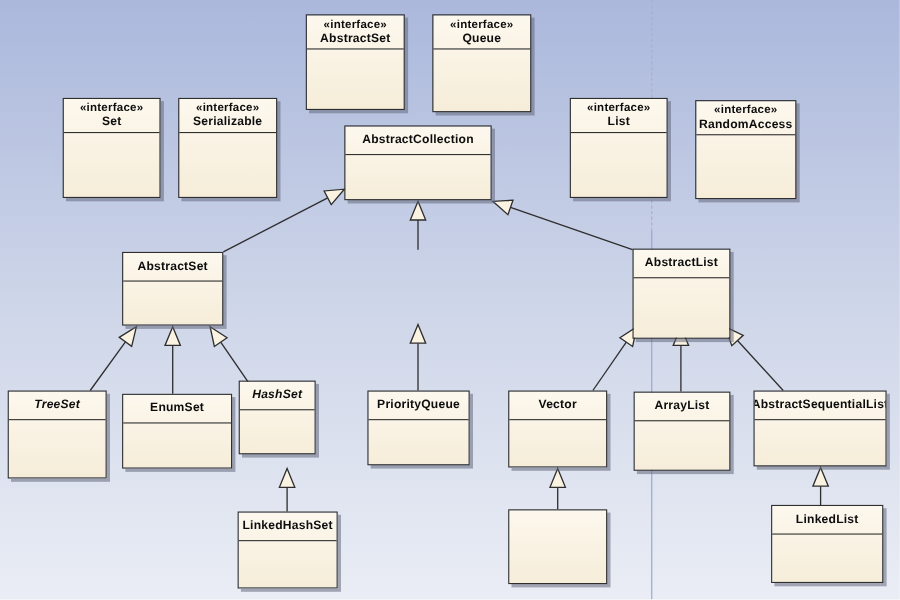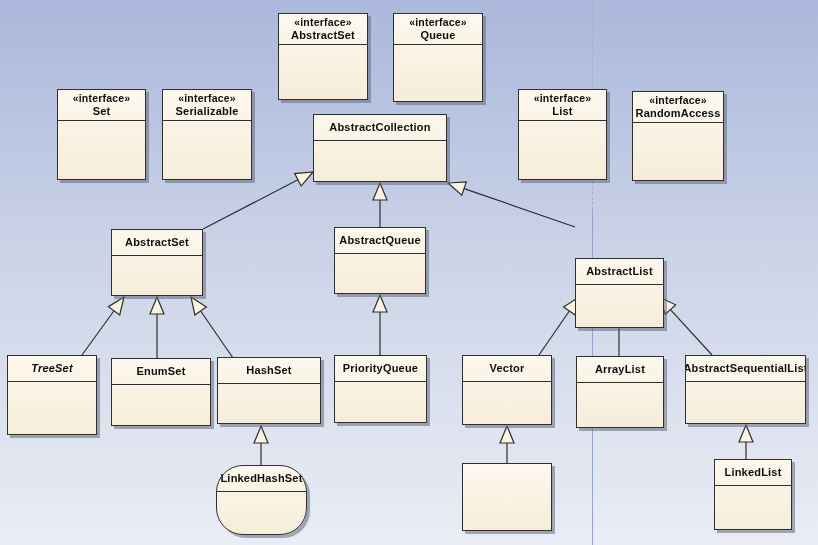--- a/index.html
+++ b/index.html
@@ -150,45 +150,39 @@
           <div class="name">AbstractCollection</div>
         </div>
         <div class="compartment"></div>
       </div>
       <div class="node" style="left: 111px; top: 229px; width: 92px; height: 67px;">
         <div class="head">
           <div class="name">AbstractSet</div>
         </div>
         <div class="compartment"></div>
       </div>
-      <div class="node" style="left: 334px; top: 227px; width: 92px; height: 67px;">
-        <div class="head">
-          <div class="name">AbstractQueue</div>
-        </div>
-        <div class="compartment"></div>
-      </div>
-      <div class="node" style="left: 575px; top: 226px; width: 89px; height: 70px; margin-top: 32px;">
+      <div class="node" style="left: 575px; top: 226px; width: 89px; height: 82px;">
         <div class="head">
           <div class="name">AbstractList</div>
         </div>
         <div class="compartment"></div>
       </div>
       <div class="node" style="left: 7px; top: 355px; width: 90px; height: 80px; font-style: italic;">
         <div class="head">
           <div class="name">TreeSet</div>
         </div>
         <div class="compartment"></div>
       </div>
       <div class="node" style="left: 111px; top: 358px; width: 100px; height: 68px;">
         <div class="head">
           <div class="name">EnumSet</div>
         </div>
         <div class="compartment"></div>
       </div>
-      <div class="node" style="left: 217px; top: 357px; width: 104px; height: 67px;">
+      <div class="node" style="left: 217px; top: 346px; width: 70px; height: 67px; font-style: italic;">
         <div class="head">
           <div class="name">HashSet</div>
         </div>
         <div class="compartment"></div>
       </div>
       <div class="node" style="left: 334px; top: 355px; width: 93px; height: 68px;">
         <div class="head">
           <div class="name">PriorityQueue</div>
         </div>
         <div class="compartment"></div>
@@ -204,29 +198,29 @@
           <div class="name">ArrayList</div>
         </div>
         <div class="compartment"></div>
       </div>
       <div class="node" style="left: 685px; top: 355px; width: 121px; height: 69px;">
         <div class="head">
           <div class="name">AbstractSequentialList</div>
         </div>
         <div class="compartment"></div>
       </div>
-      <div class="node" style="left: 216px; top: 465px; width: 91px; height: 70px; border-radius: 27px;">
+      <div class="node" style="left: 216px; top: 465px; width: 91px; height: 70px;">
         <div class="head">
           <div class="name">LinkedHashSet</div>
         </div>
         <div class="compartment"></div>
       </div>
       <div class="node" style="left: 462px; top: 463px; width: 90px; height: 68px;">
         <div class="compartment"></div>
       </div>
-      <div class="node" style="left: 701px; top: 459px; width: 78px; height: 71px; margin-left: 13px;">
+      <div class="node" style="left: 701px; top: 459px; width: 102px; height: 71px;">
         <div class="head">
           <div class="name">LinkedList</div>
         </div>
         <div class="compartment"></div>
       </div>
     </div>
 </div>
 
 </body></html>

